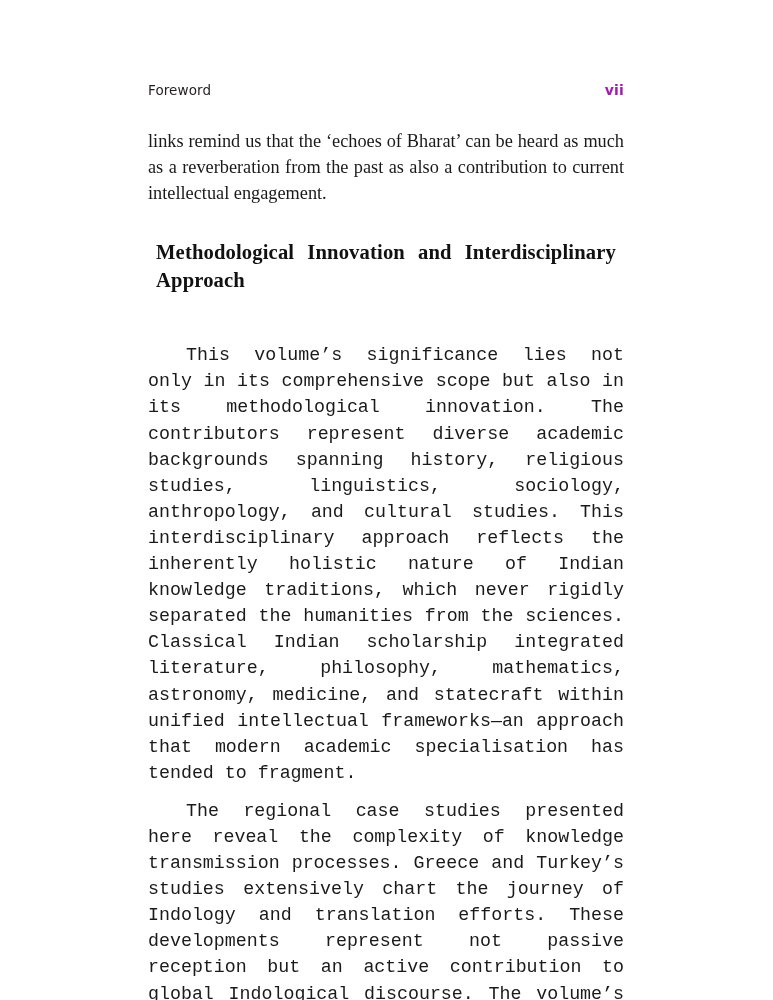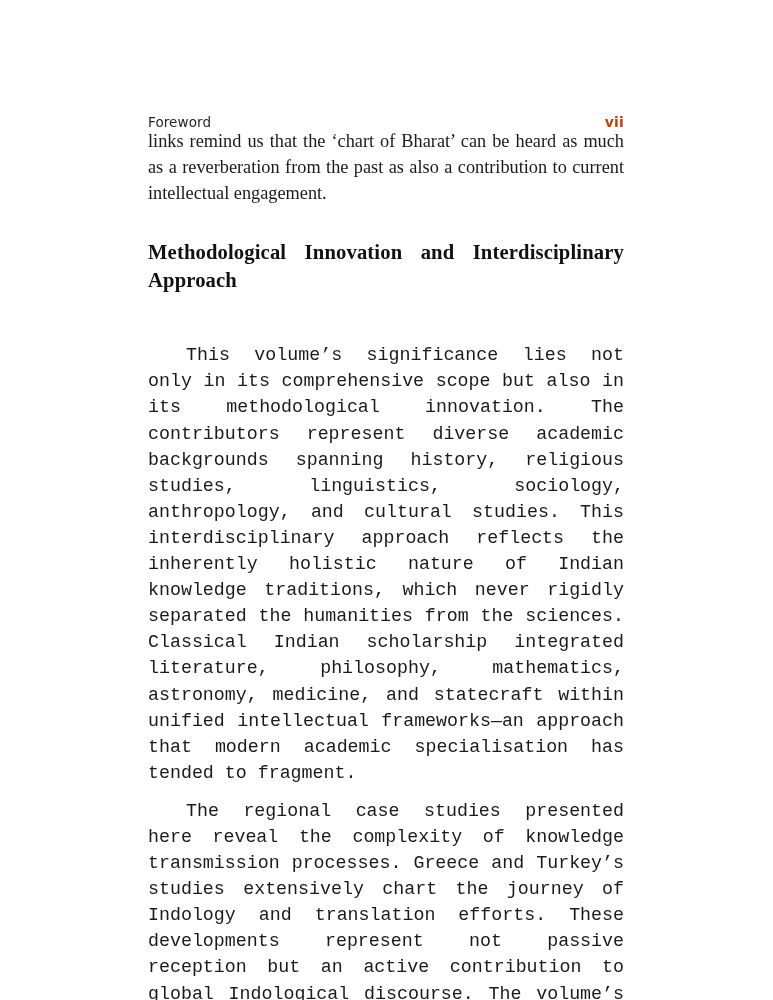--- a/index.html
+++ b/index.html
@@ -38,22 +38,21 @@
   .running-head-title {
     font-size: 13.5px;
     font-weight: 400;
     letter-spacing: 0.1px;
     color: #231f20;
   }
   .running-head-folio {
     font-size: 14px;
     font-weight: 700;
     letter-spacing: 0.2px;
-    color: #c2410c;
-    margin-top: 32px;
+    color: #a21caf;
   }
 
   
   .text-column {
     position: absolute;
     left: 148px;
     top: 128px;
     width: 476px;
   }
 
@@ -70,21 +69,21 @@
   }
   p.body-para.indented {
     text-indent: 38px;
     font-family: Liberation Mono, monospace;
   }
   p.body-para.gap-before {
     margin-top: 12px;
   }
 
   h2.section-heading {
-    margin: 0;
+    margin: 8px;
     font-size: 20.6px;
     line-height: 28px;
     font-weight: 700;
     text-align: justify;
     text-justify: inter-word;
     letter-spacing: 0.15px;
     color: #111111;
   }
   h2.section-heading::after {
     content: "";
@@ -102,21 +101,21 @@
 
 <div class="page">
 
   <div class="running-head">
     <span class="running-head-title">Foreword</span>
     <span class="running-head-folio">vii</span>
   </div>
 
   <div class="text-column">
 
-    <p class="body-para">links remind us that the ‘chart of Bharat’ can be heard as much as a reverberation from the past as also a contribution to current intellectual engagement.</p>
+    <p class="body-para">links remind us that the ‘echoes of Bharat’ can be heard as much as a reverberation from the past as also a contribution to current intellectual engagement.</p>
 
     <div class="heading-block">
       <h2 class="section-heading">Methodological Innovation and Interdisciplinary Approach</h2>
     </div>
 
     <p class="body-para indented">This volume’s significance lies not only in its comprehensive scope but also in its methodological innovation. The contributors represent diverse academic backgrounds spanning history, religious studies, linguistics, sociology, anthropology, and cultural studies. This interdisciplinary approach reflects the inherently holistic nature of Indian knowledge traditions, which never rigidly separated the humanities from the sciences. Classical Indian scholarship integrated literature, philosophy, mathematics, astronomy, medicine, and statecraft within unified intellectual frameworks—an approach that modern academic specialisation has tended to fragment.</p>
 
     <p class="body-para indented gap-before">The regional case studies presented here reveal the complexity of knowledge transmission processes. Greece and Turkey’s studies extensively chart the journey of Indology and translation efforts. These developments represent not passive reception but an active contribution to global Indological discourse. The volume’s examination of Southeast Asian adaptations illustrates particularly creative processes of cultural synthesis. The Cambodian Rāmāyaṇa (Reamker) demonstrates how epic narratives were translated and reimagined within new cultural contexts. Similarly, Sri Lankan adaptations of rāja dharma (royal duty) created unique syntheses of Buddhist values with statecraft principles. The emergence of Indological centers in Latvia, Turkey, Greece, and other regions creates a truly global network of Sanskrit scholarship that enriches the field through diverse perspectives.</p>
 
   </div>

